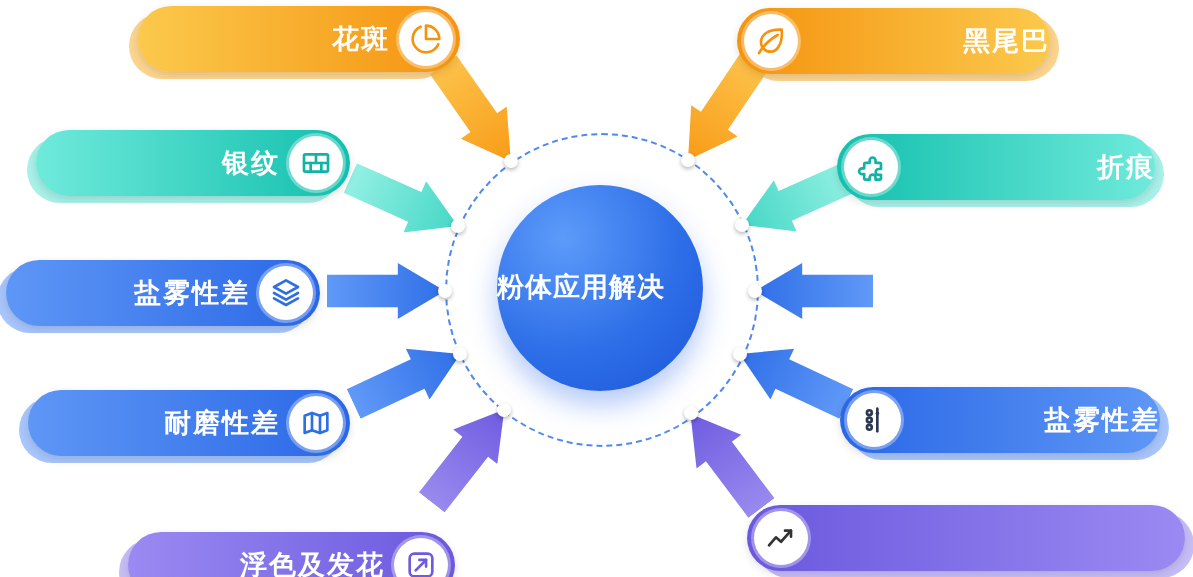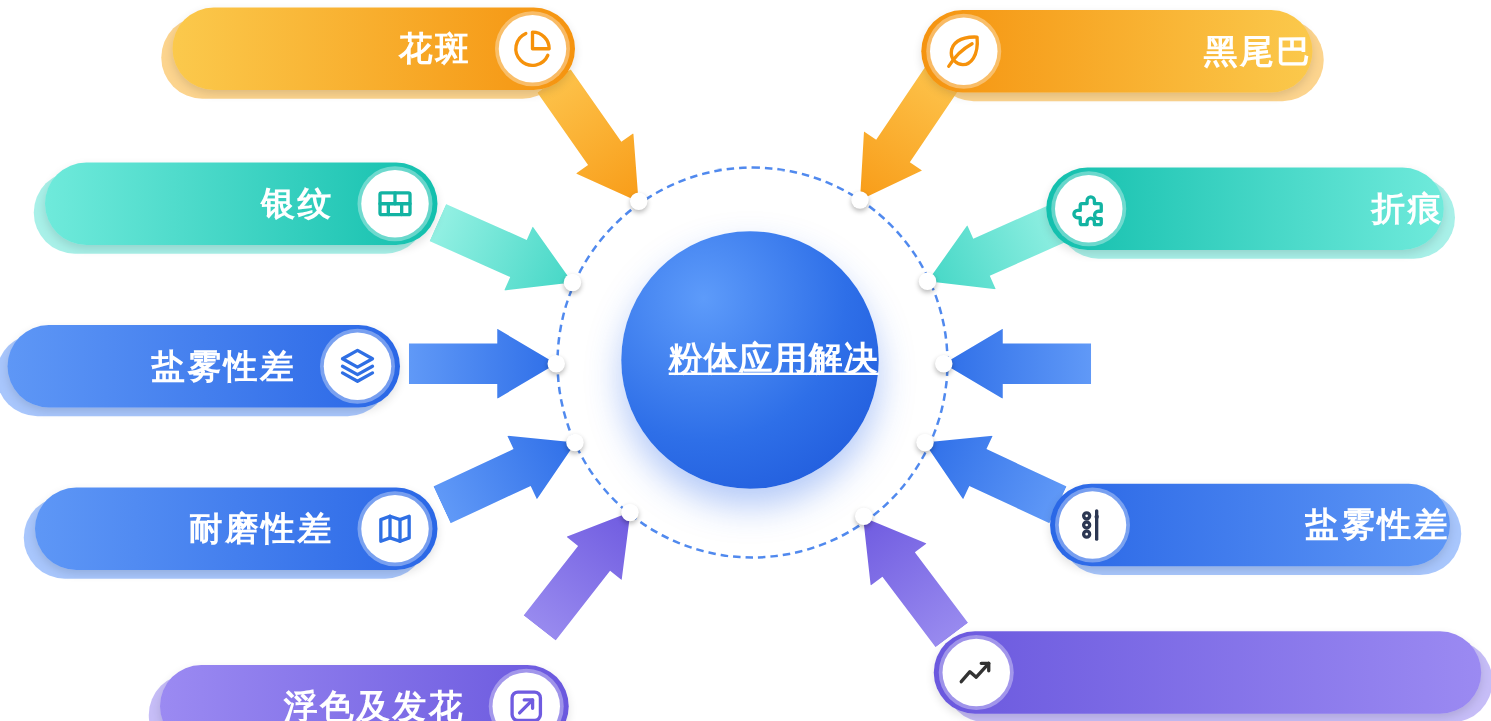--- a/index.html
+++ b/index.html
@@ -9,21 +9,21 @@
   .orange{--c1:#FBC94C;--c2:#F5930F;--under:rgba(250,189,82,.65);--icon:#F6920B;}
   .teal{--c1:#6FEADB;--c2:#12BFAD;--under:rgba(110,230,216,.6);--icon:#12B3A2;}
   .blue{--c1:#5E97F6;--c2:#2A67E6;--under:rgba(110,160,250,.6);--icon:#2F6FE4;}
   .purple{--c1:#9B8AF2;--c2:#6A58DE;--under:rgba(160,145,242,.6);--icon:#6F5BE0;}
 
   
   .pill{position:absolute;height:66px;z-index:7;}
   .pill::before{content:"";position:absolute;inset:0;border-radius:40px;background:var(--under);}
   .pill.left::before{transform:translate(-9px,7px);}
   .pill.right::before{transform:translate(9px,7px);}
-  .pill-body{position:relative;height:100%;border-radius:40px;display:flex;align-items:center;gap:20px;
+  .pill-body{position:relative;height:100%;border-radius:40px;display:flex;align-items:center;gap:7px;
              box-shadow:0 3px 8px rgba(0,0,0,.12);}
   .pill.left .pill-body{justify-content:flex-end;padding-right:7px;background:linear-gradient(90deg,var(--c1),var(--c2));}
   .pill.right .pill-body{justify-content:space-between;padding-left:7px;background:linear-gradient(270deg,var(--c1),var(--c2));}
   .pill-label{color:#fff;font-size:27px;font-weight:bold;letter-spacing:2px;white-space:nowrap;}
   .pill.left .pill-label{margin-right:2px;}
   .pill-icon{width:54px;height:54px;background:#fff;border-radius:50%;display:flex;align-items:center;
              justify-content:center;flex:0 0 auto;box-shadow:0 0 0 3px rgba(255,255,255,.35);}
   .pill-icon svg{width:32px;height:32px;color:var(--icon);}
 
   
@@ -34,23 +34,23 @@
   .a-blue{background:linear-gradient(90deg,#6099F7,#2F6FE8);}
   .a-purple{background:linear-gradient(90deg,#988AEF,#6F5BE0);}
 
   
   .ring{position:absolute;left:445px;top:133px;width:310px;height:310px;border:2px dashed #5089EE;
         border-radius:50%;z-index:1;}
   .dot{position:absolute;width:14px;height:14px;background:#fff;border-radius:50%;z-index:5;
        box-shadow:0 2px 4px rgba(0,0,0,.28);}
   .center{position:absolute;left:497px;top:185px;width:206px;height:206px;border-radius:50%;z-index:6;
           background:radial-gradient(circle at 32% 26%,#5D9BFA 0%,#2E6FE8 55%,#1C55D8 100%);
-          display:flex;flex-direction:column;align-items:flex-end;justify-content:center;
+          display:flex;flex-direction:column;align-items:flex-start;justify-content:center;
           color:#fff;font-size:27px;font-weight:bold;letter-spacing:1px;line-height:1.55;
-          box-shadow:0 14px 28px rgba(37,99,235,.35);text-align:center;text-decoration:underline;}
+          box-shadow:0 14px 28px rgba(37,99,235,.35);text-align:center;}
 </style>
 </head>
 <body>
 
 <div class="canvas">
 
   <div class="ring"></div>
 
   <div class="arrow a-orange" style="left:418px;top:85px;transform:rotate(55deg)"></div>
   <div class="arrow a-orange" style="left:662px;top:83px;transform:rotate(124deg)"></div>

